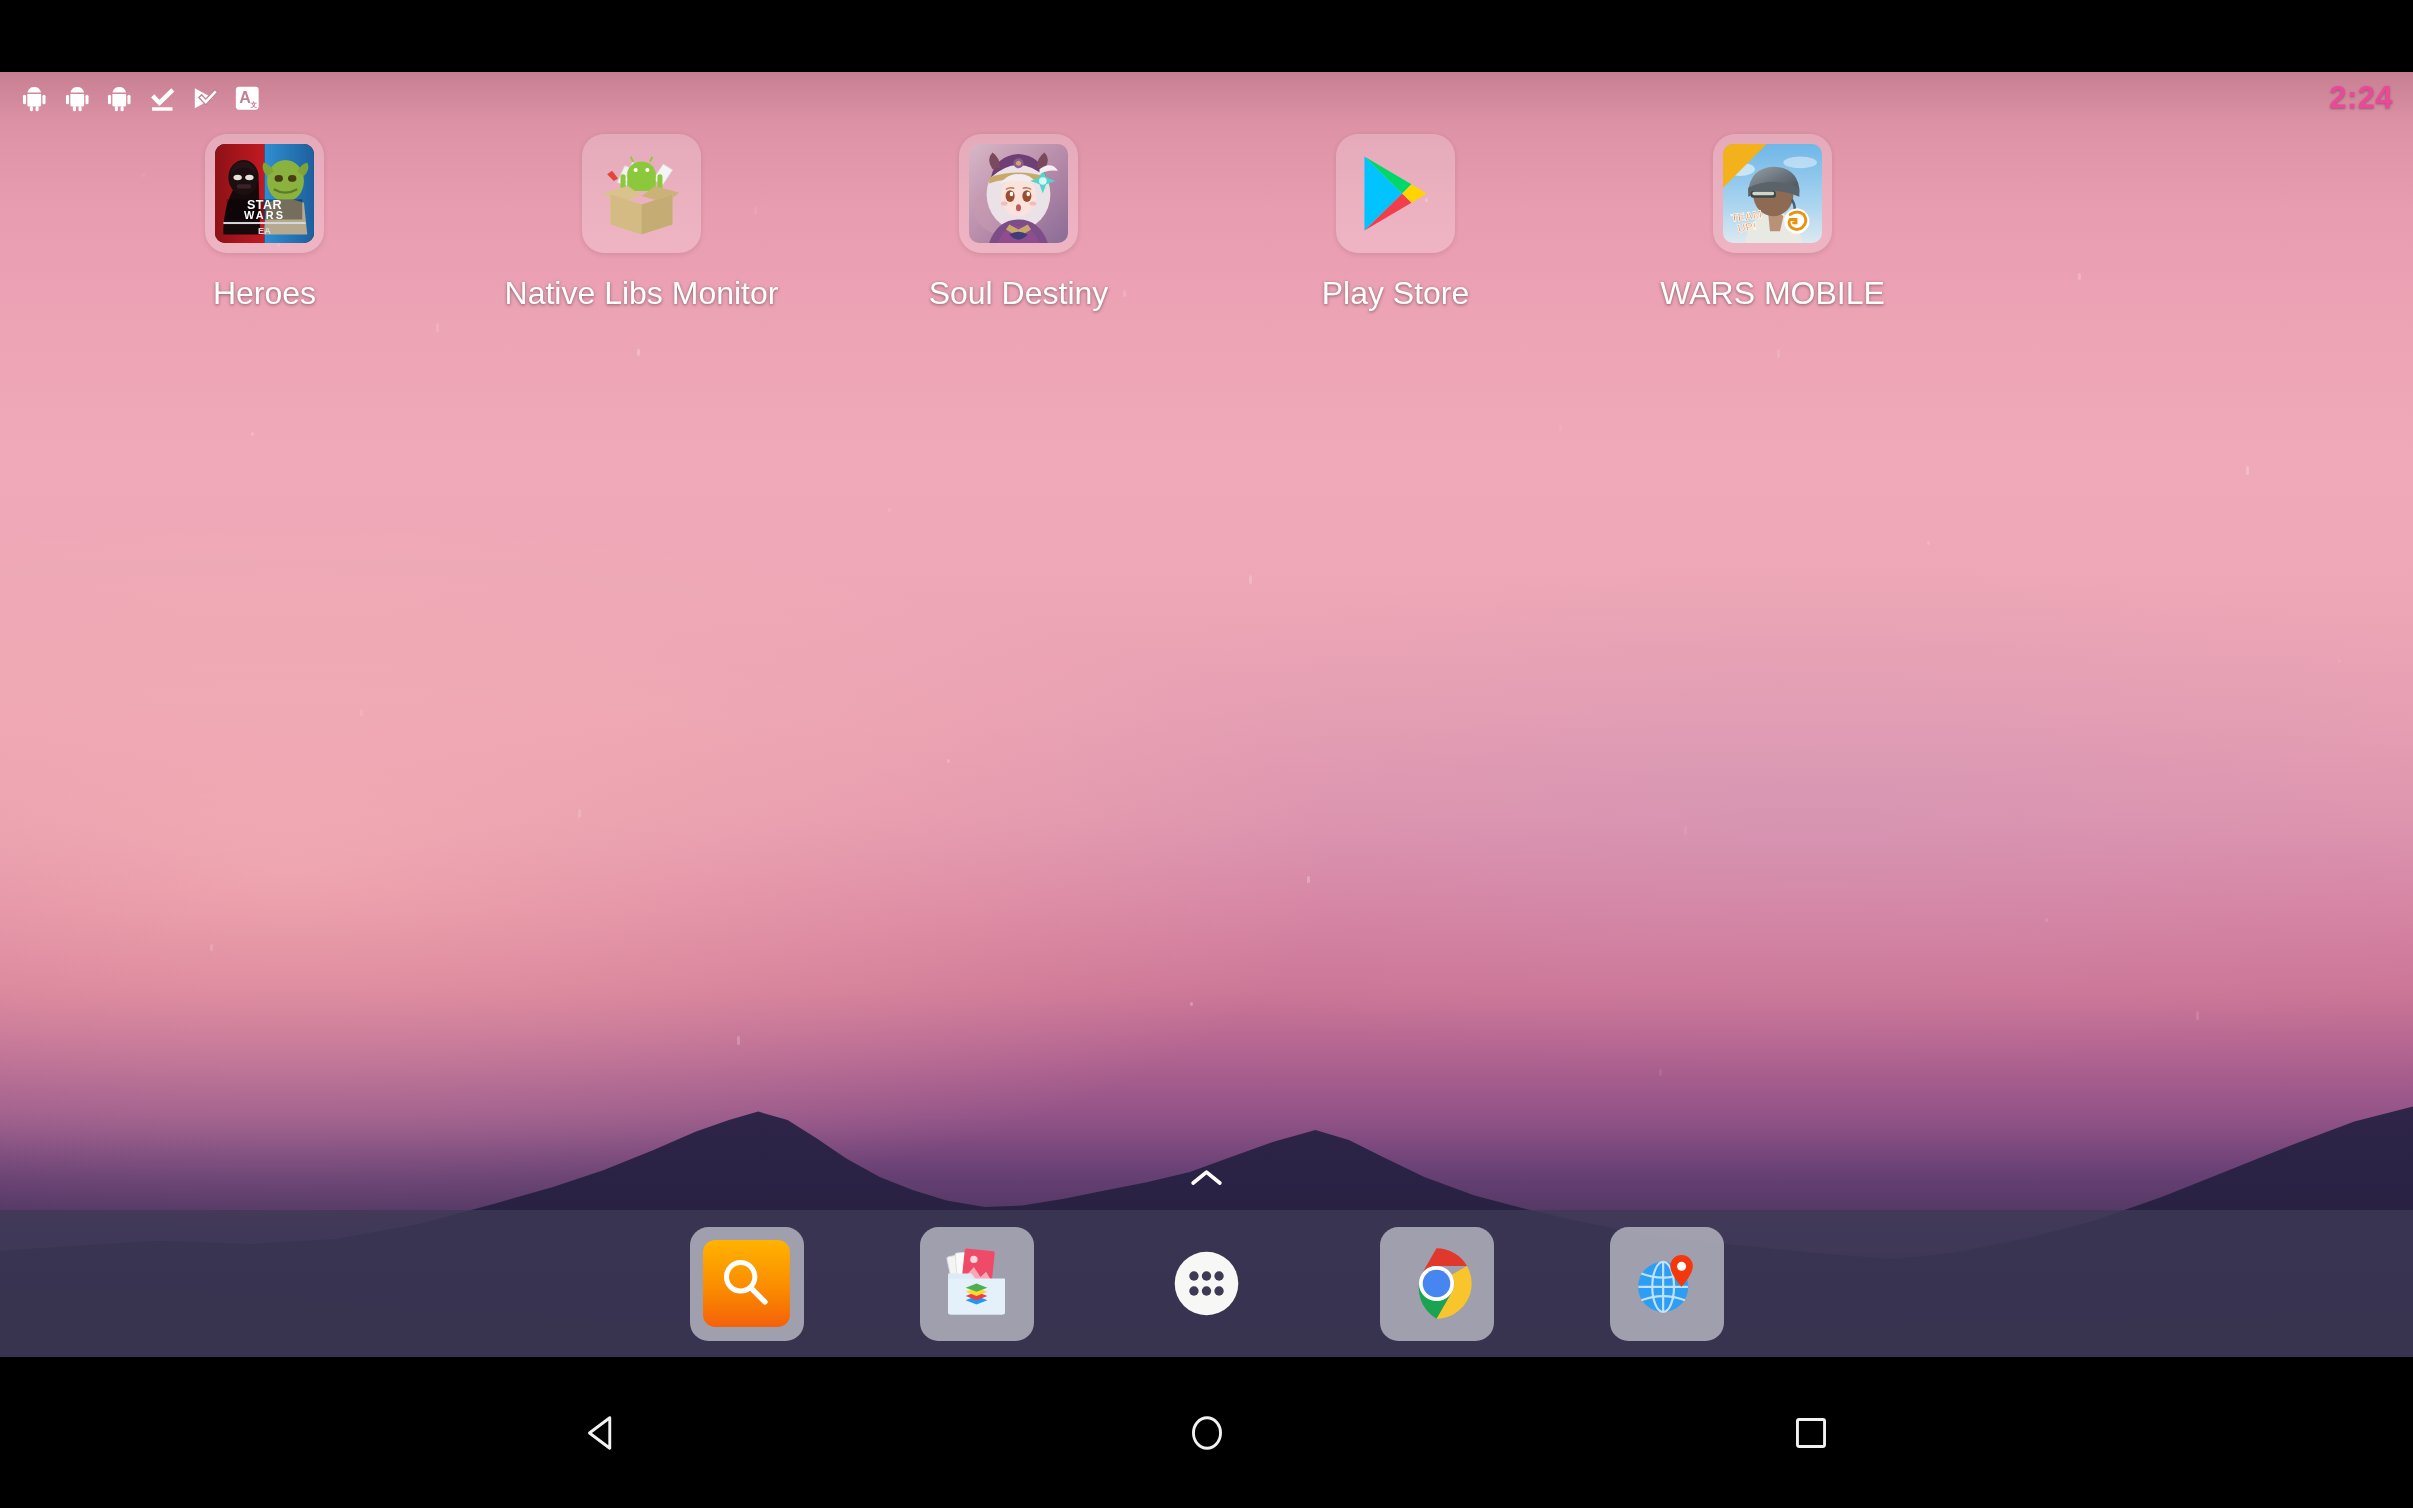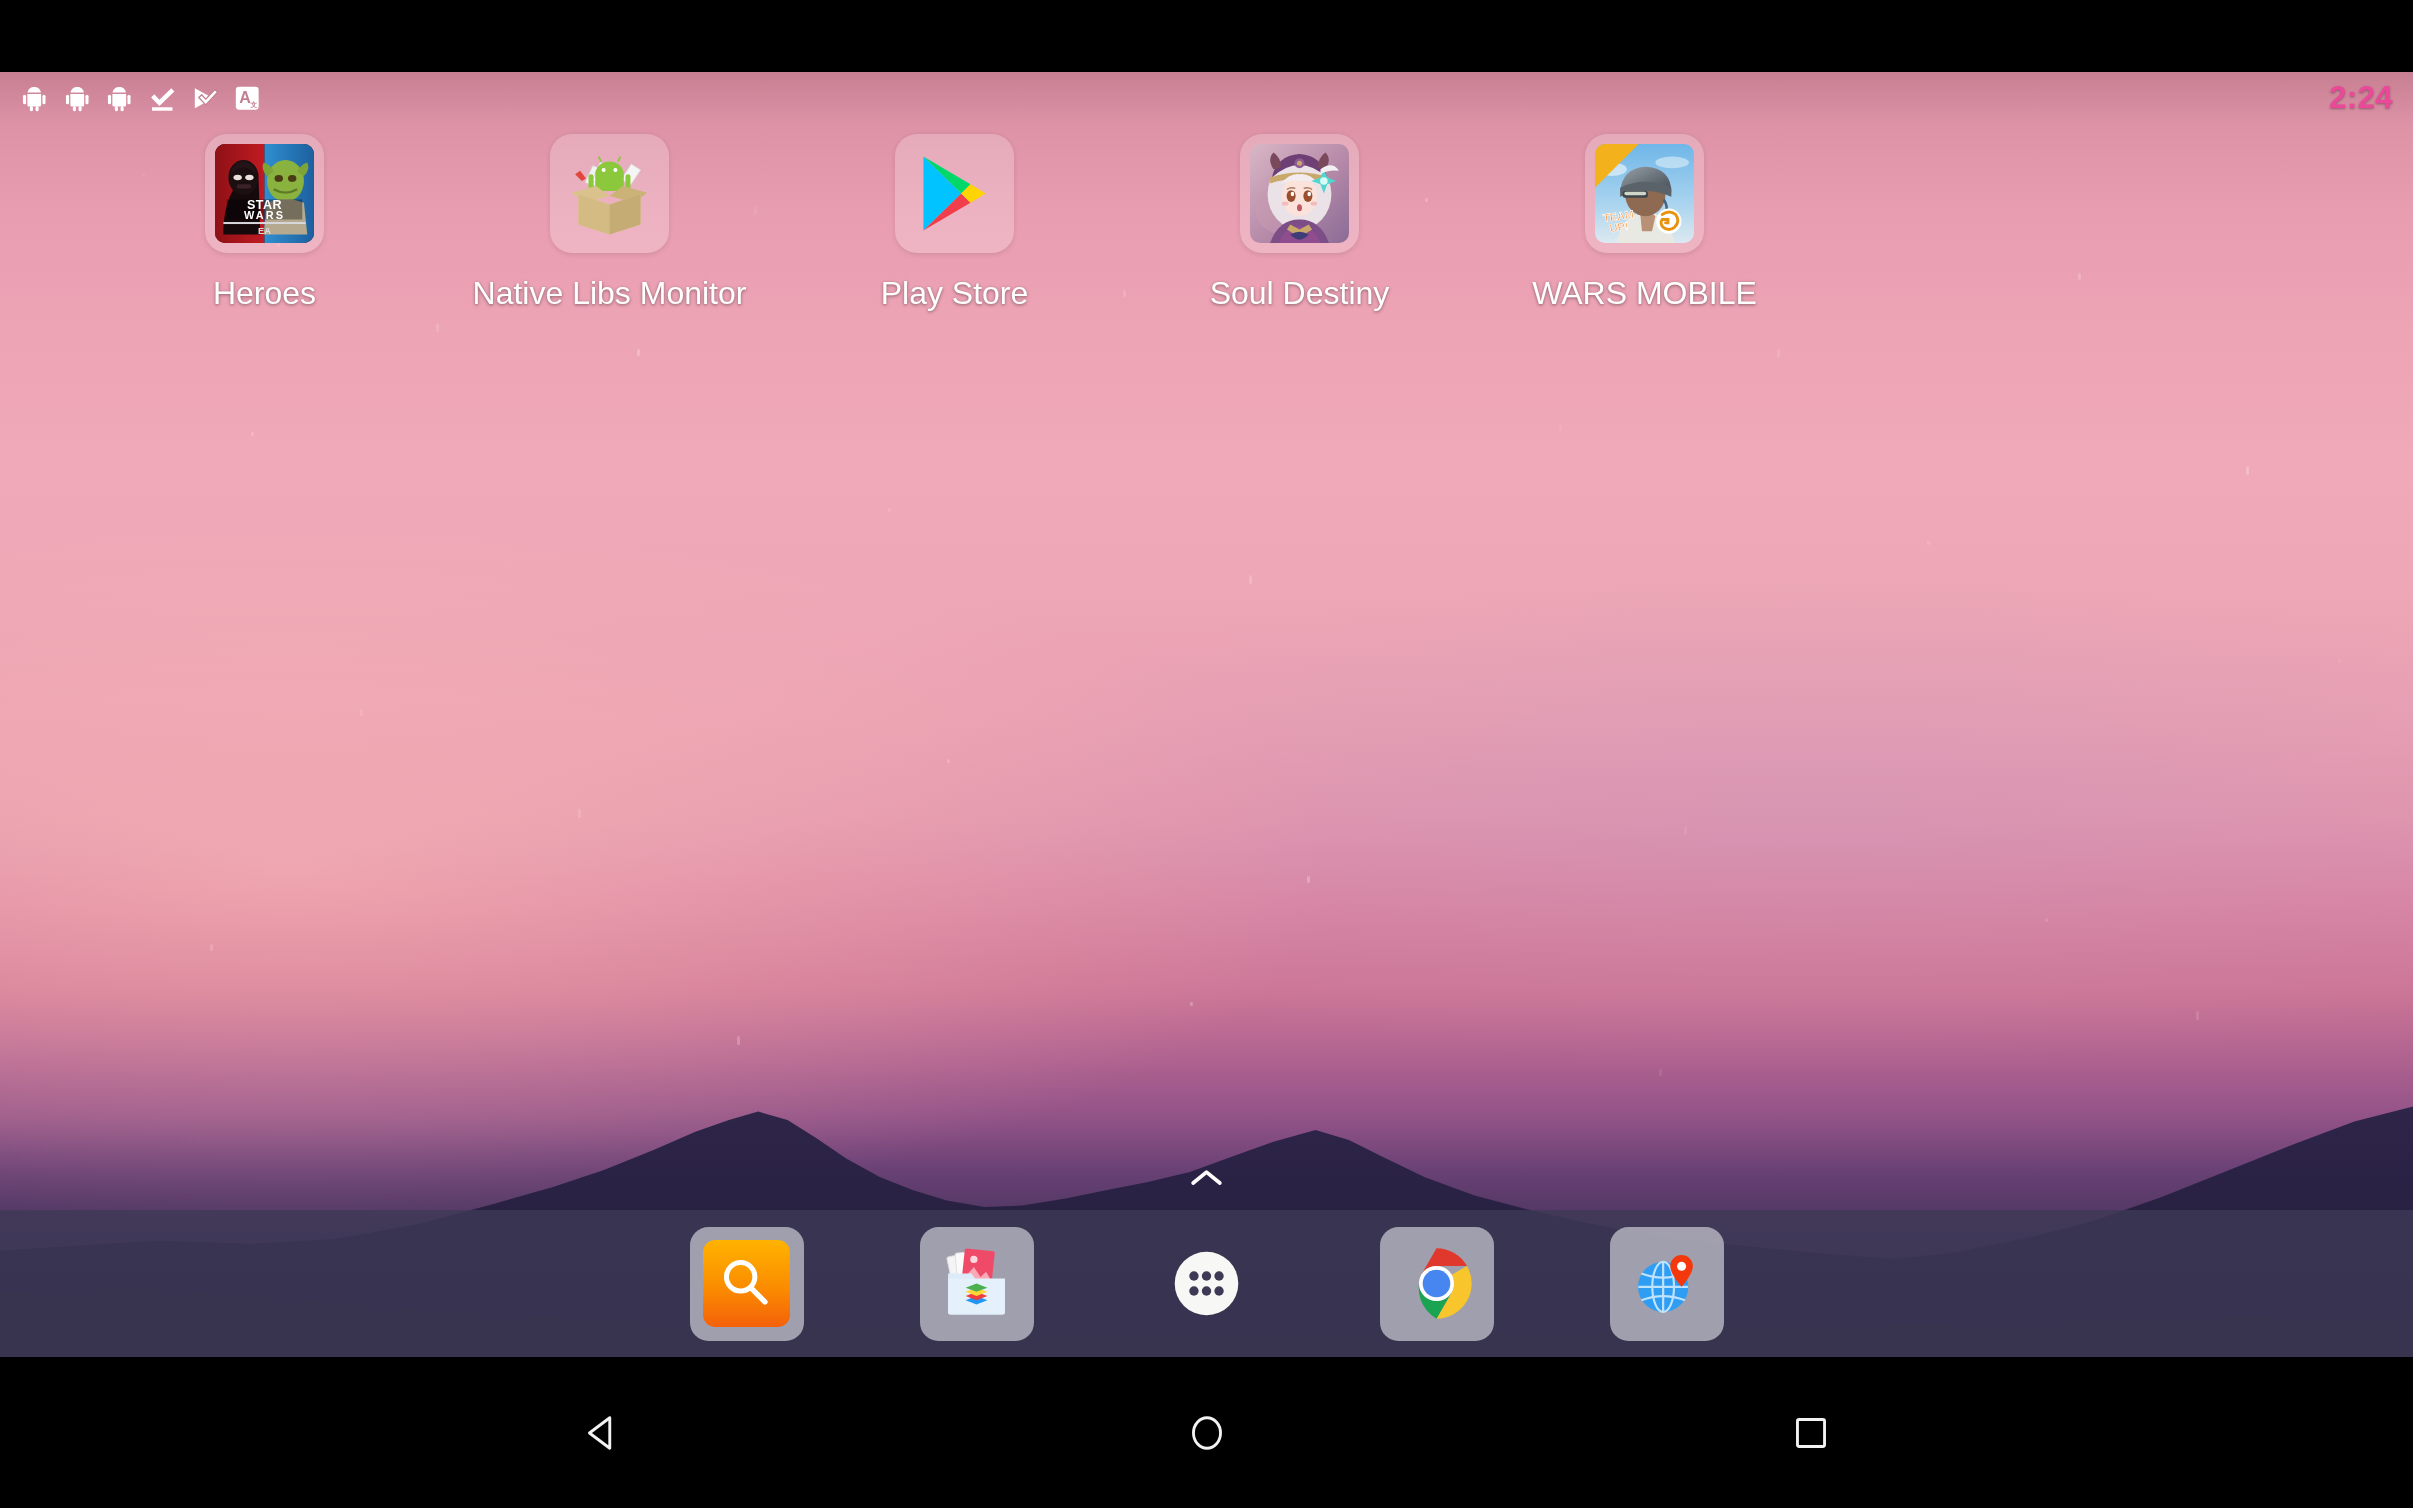--- a/index.html
+++ b/index.html
@@ -77,20 +77,21 @@
     margin-left:auto; color:#ec4899; font-size:31px; font-weight:700;
     letter-spacing:0.4px;
     text-shadow:0 0.8px 2.5px rgba(0,0,0,.35);
   }
 
   
   #app-grid {
     position:absolute; left:0; top:134px; width:2413px;
     display:flex; z-index:15;
     padding:0 92px;
+    gap:32px;
   }
   .app-cell {
     width:345px;
     display:flex; flex-direction:column; align-items:center;
     cursor:pointer;
   }
   .icon-plate {
     width:119px; height:119px; border-radius:22px;
     background:rgba(255,255,255,0.22);
     display:flex; align-items:center; justify-content:center;
@@ -326,34 +327,20 @@
           <path d="M22 60 L59 72 L59 108 L22 96 Z" fill="#d3bb83"></path>
           <path d="M59 72 L96 60 L96 96 L59 108 Z" fill="#c5ac74"></path>
         </svg>
       </div>
       <div class="app-label">Native Libs Monitor</div>
     </div>
 
     <div class="app-cell">
       <div class="icon-plate">
         <svg class="icon-inner" viewBox="0 0 118 118">
-          <g transform="translate(20,13)">
-            <path d="M2 2 L2 90 L47 46 Z" fill="#00c3ff"></path>
-            <path d="M2 2 L58 35 L47 46 Z" fill="#00d96a"></path>
-            <path d="M2 90 L58 57 L47 46 Z" fill="#f03f4a"></path>
-            <path d="M58 35 L76 46 L58 57 L47 46 Z" fill="#ffd400"></path>
-          </g>
-        </svg>
-      </div>
-      <div class="app-label">Play Store</div>
-    </div>
-
-    <div class="app-cell">
-      <div class="icon-plate">
-        <svg class="icon-inner" viewBox="0 0 118 118">
           <defs>
             <linearGradient id="sdBg" x1="0" y1="0" x2="1" y2="1">
               <stop offset="0%" stop-color="#d9b7c6"></stop>
                 <stop offset="55%" stop-color="#b589a8"></stop>
                 <stop offset="100%" stop-color="#8a6b96"></stop>
             </linearGradient>
           </defs>
           <rect width="118" height="118" fill="url(#sdBg)"></rect>
           <ellipse cx="40" cy="78" rx="34" ry="30" fill="#c79bb0" opacity="0.55"></ellipse>
 
@@ -387,20 +374,34 @@
           </g>
           <path d="M84 30 q14 -10 22 2 q-12 -2 -22 4z" fill="#f4eff1"></path>
 
           <path d="M24 118 q10 -28 35 -28 q25 0 35 28z" fill="#7c4d86"></path>
           <path d="M34 118 q8 -20 25 -20 q17 0 25 20z" fill="#8f4d90"></path>
           <path d="M44 102 l15 9 l15 -9 l-4 -6 l-11 6 l-11 -6z" fill="#c9a96a"></path>
           <path d="M48 108 q11 -7 22 0 q-11 12 -22 0z" fill="#3f3d77"></path>
         </svg>
       </div>
       <div class="app-label">Soul Destiny</div>
+    </div>
+
+    <div class="app-cell">
+      <div class="icon-plate">
+        <svg class="icon-inner" viewBox="0 0 118 118">
+          <g transform="translate(20,13)">
+            <path d="M2 2 L2 90 L47 46 Z" fill="#00c3ff"></path>
+            <path d="M2 2 L58 35 L47 46 Z" fill="#00d96a"></path>
+            <path d="M2 90 L58 57 L47 46 Z" fill="#f03f4a"></path>
+            <path d="M58 35 L76 46 L58 57 L47 46 Z" fill="#ffd400"></path>
+          </g>
+        </svg>
+      </div>
+      <div class="app-label">Play Store</div>
     </div>
 
     <div class="app-cell">
       <div class="icon-plate">
         <svg class="icon-inner" viewBox="0 0 118 118">
           <defs>
             <linearGradient id="pgSky" x1="0" y1="0" x2="0" y2="1">
               <stop offset="0%" stop-color="#6fb6e8"></stop>
                 <stop offset="60%" stop-color="#a9d4ef"></stop>
                 <stop offset="100%" stop-color="#dce9f0"></stop>

